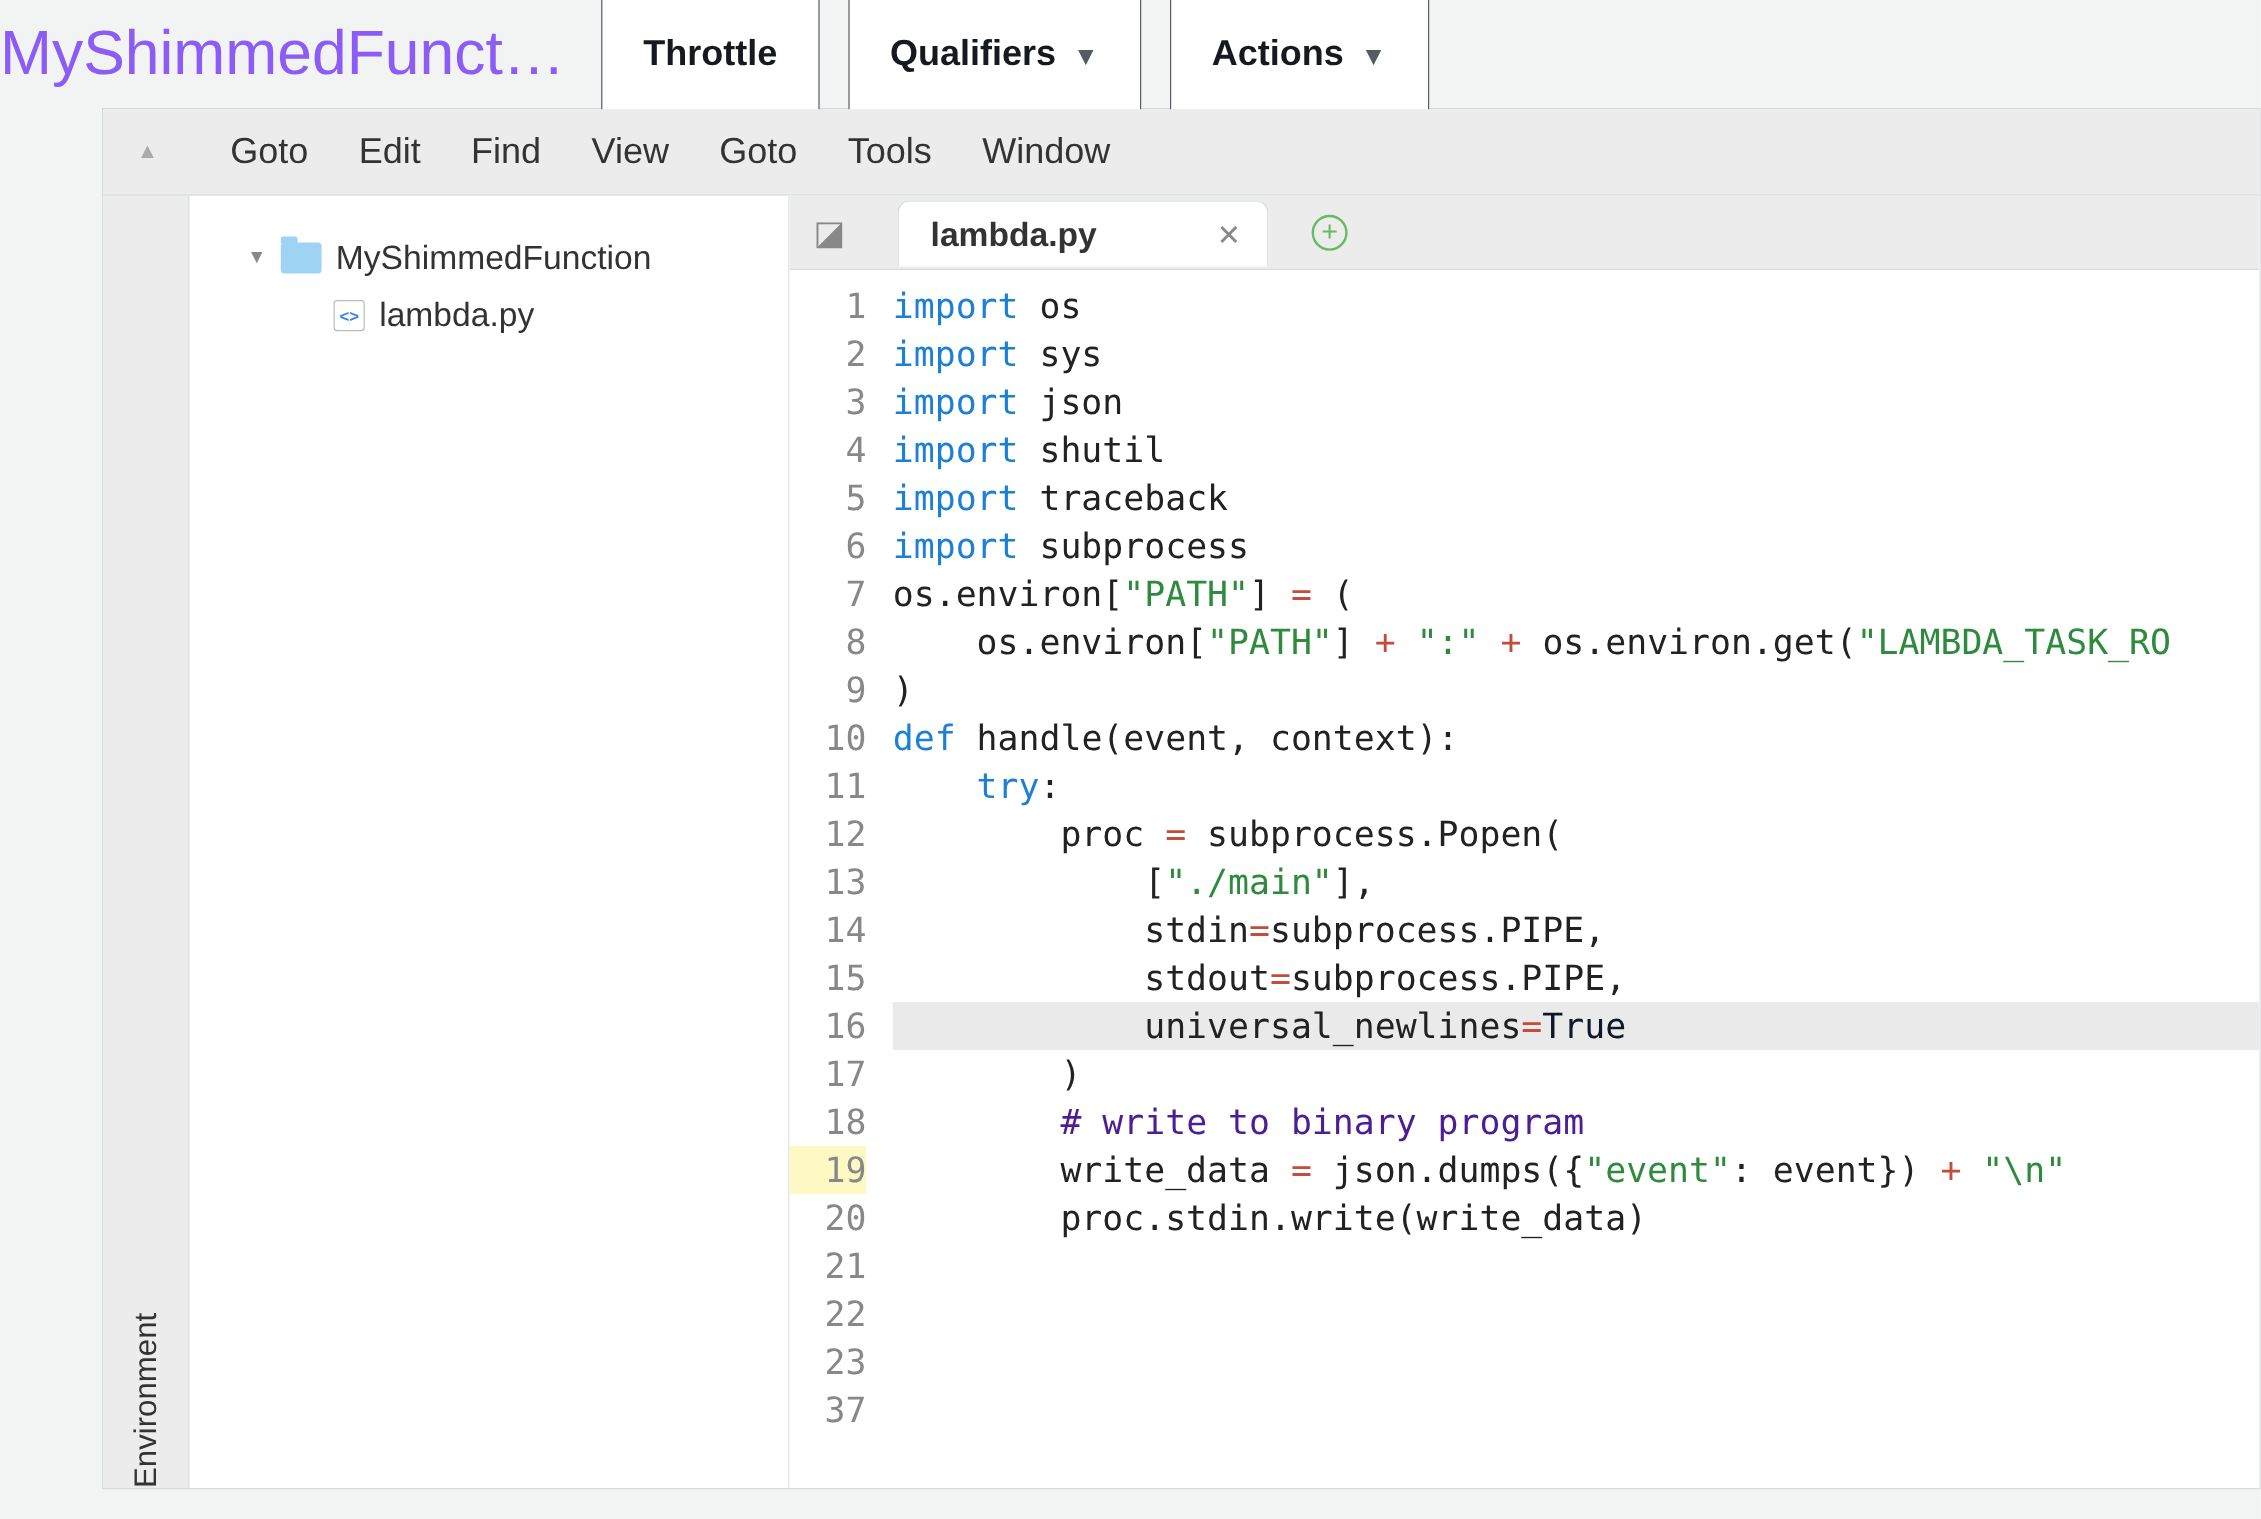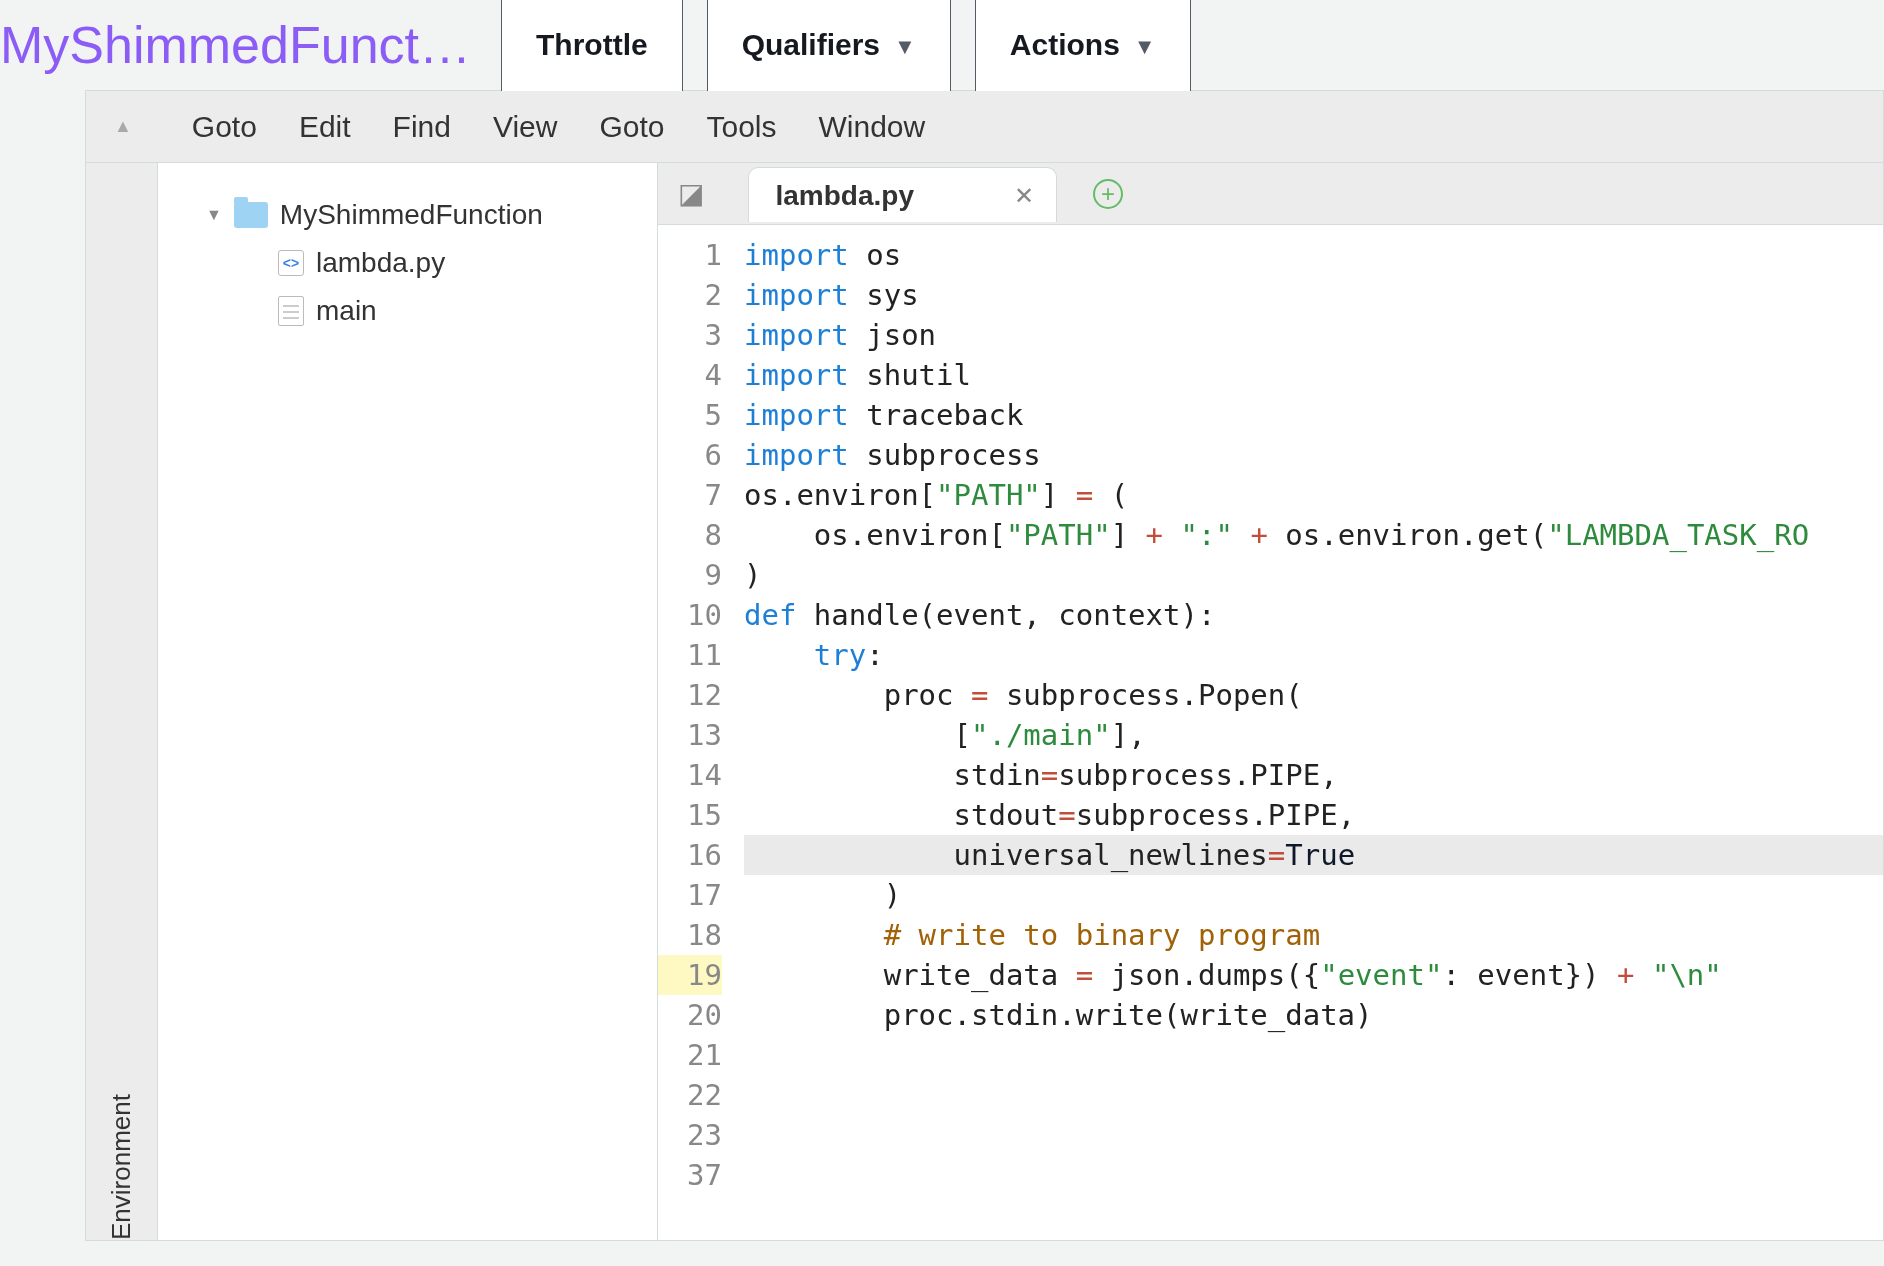--- a/index.html
+++ b/index.html
@@ -237,21 +237,21 @@
   .code {
     flex: 1;
     padding-top: 10px;
     padding-left: 8px;
     white-space: pre;
     color: #222;
     overflow: hidden;
   }
   .kw { color: #1e7fd6; }
   .st { color: #2e8b3d; }
-  .cm { color: #a16207; }
+  .cm { color: #4c1d95; }
   .bool { color: #0f172a; }
   .op { color: #c24d3a; }
   .line-hl {
     background: #eaeaea;
     display: inline-block;
     width: 100%;
   }
   .gutter .hl { background:#fef9c3; display:block;}
 </style>
 </head>
@@ -291,24 +291,20 @@
 
     <div class="file-tree">
       <div class="tree-row">
         <span class="tree-caret">▼</span>
         <span class="folder-icon"></span>
         <span>MyShimmedFunction</span>
       </div>
       <div class="tree-row child">
         <span class="pyfile-icon">&lt;&gt;</span>
         <span>lambda.py</span>
-      </div>
-      <div class="tree-row child">
-        <span class="file-icon"></span>
-        <span>main</span>
       </div>
     </div>
 
     <div class="editor-area">
       <div class="tabbar">
         <span class="trail-icon">◪</span>
         <div class="tab">
           <span>lambda.py</span>
           <span class="close">✕</span>
         </div>

